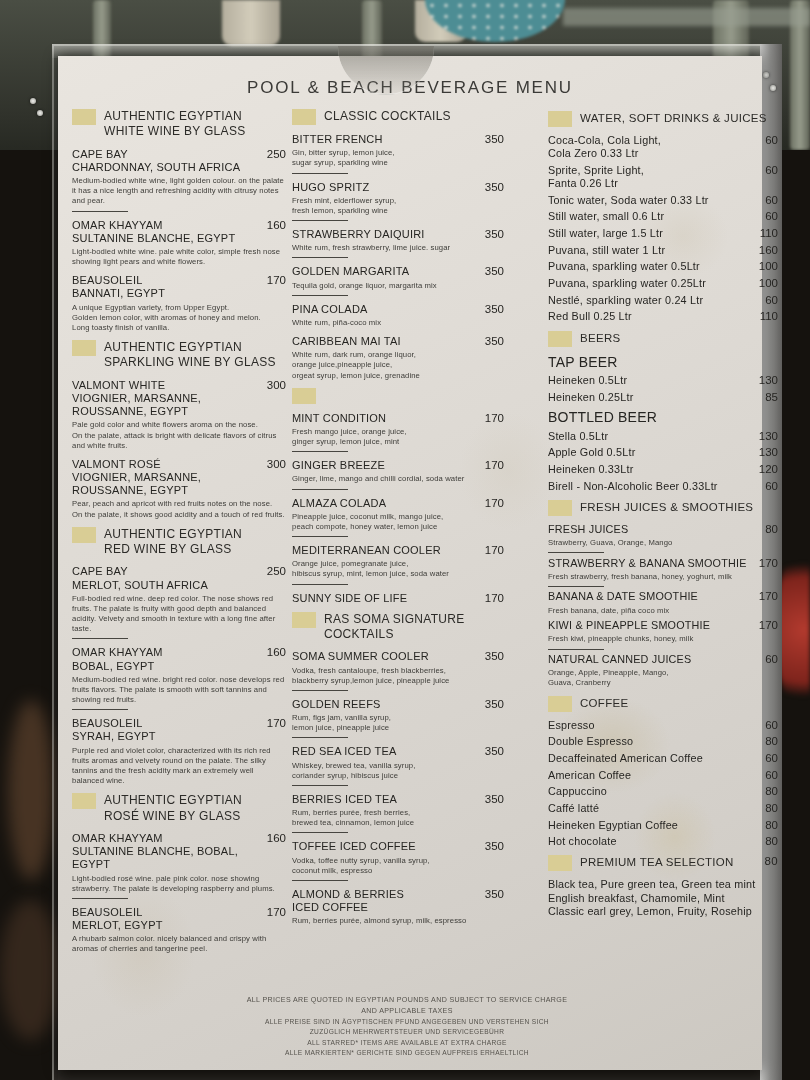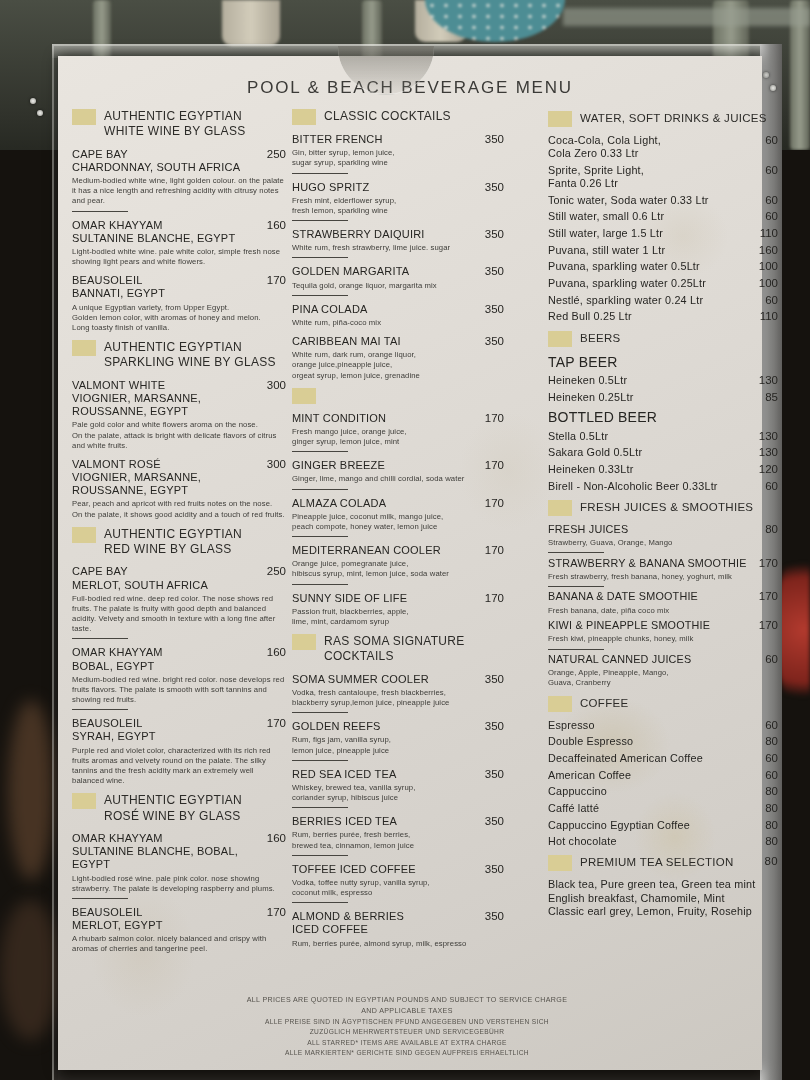--- a/index.html
+++ b/index.html
@@ -335,22 +335,20 @@
             </div>
             <div class="desc">Orange juice, pomegranate juice,
 hibiscus syrup, mint, lemon juice, soda water</div>
             <div class="divider"></div>
           </div>
           <div class="item">
             <div class="row">
               <span class="iname">SUNNY SIDE OF LIFE</span>
               <span class="price">170</span>
             </div>
-            <div class="desc">Passion fruit, blackberries, apple,
-lime, mint, cardamom syrup</div>
           </div>
         </div>
         <div class="section">
           <div class="sec-header">
             <span class="swatch"></span>
             <span class="sec-title">RAS SOMA SIGNATURE COCKTAILS</span>
           </div>
           <div class="item">
             <div class="row">
               <span class="iname">SOMA SUMMER COOLER</span>
@@ -503,21 +501,21 @@
             </div>
           </div>
           <div class="item">
             <div class="row">
               <span class="iname">Stella 0.5Ltr</span>
               <span class="price">130</span>
             </div>
           </div>
           <div class="item">
             <div class="row">
-              <span class="iname">Sakara Gold 0.5Ltr</span>
+              <span class="iname">Apple Gold 0.5Ltr</span>
               <span class="price">130</span>
             </div>
           </div>
           <div class="item">
             <div class="row">
               <span class="iname">Heineken 0.33Ltr</span>
               <span class="price">120</span>
             </div>
           </div>
           <div class="item">
@@ -608,21 +606,21 @@
             </div>
           </div>
           <div class="item">
             <div class="row">
               <span class="iname">Caffé latté</span>
               <span class="price">80</span>
             </div>
           </div>
           <div class="item">
             <div class="row">
-              <span class="iname">Cappuccino Egyptian Coffee</span>
+              <span class="iname">Heineken Egyptian Coffee</span>
               <span class="price">80</span>
             </div>
           </div>
           <div class="item">
             <div class="row">
               <span class="iname">Hot chocolate</span>
               <span class="price">80</span>
             </div>
           </div>
         </div>

